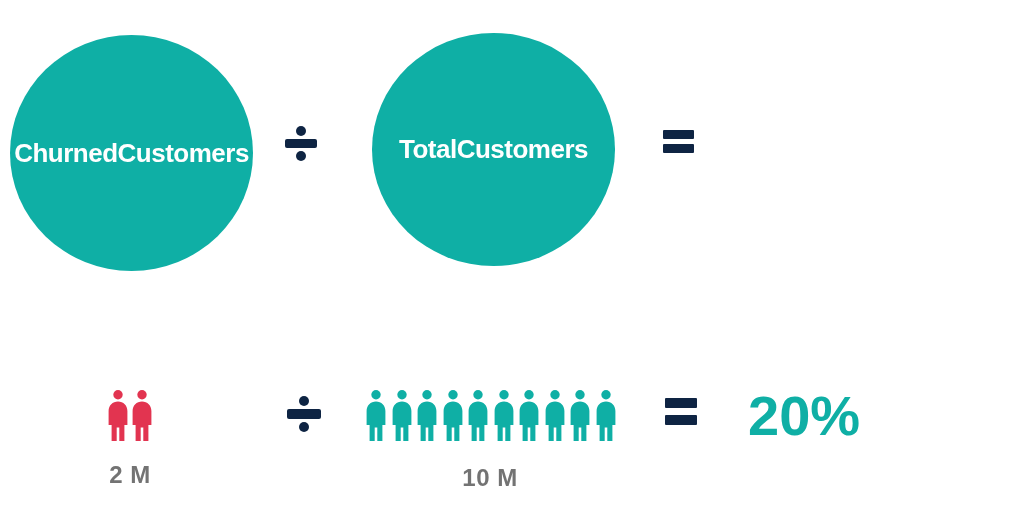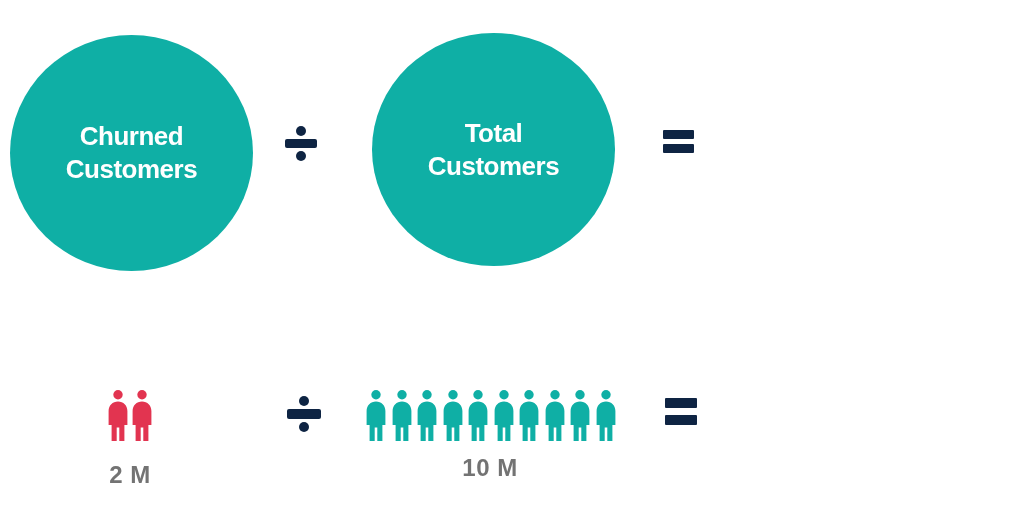--- a/index.html
+++ b/index.html
@@ -13,21 +13,20 @@
     font-family: "Liberation Sans", sans-serif;
     font-weight: bold;
   }
   .abs { position: absolute; }
 
   
   .circle {
     border-radius: 50%;
     background: #0FAFA5;
     display: flex;
-    flex-direction: column;
     align-items: center;
     justify-content: center;
     text-align: center;
     color: #ffffff;
     font-size: 26px;
     line-height: 33px;
     letter-spacing: -0.5px;
   }
   .circle.churned { left: 10px; top: 35px; width: 243px; height: 236px; }
   .circle.total   { left: 372px; top: 33px; width: 243px; height: 233px; text-align: right; }
@@ -81,21 +80,21 @@
 
   
   .count-label {
     color: #737373;
     font-size: 24px;
     text-align: center;
     letter-spacing: 0.5px;
     white-space: nowrap;
   }
   .count-label.churned { left: 95px;  top: 461px; width: 70px; }
-  .count-label.total   { left: 425px; top: 454px; width: 130px; }
+  .count-label.total   { left: 425px; top: 464px; width: 130px; }
 </style>
 </head>
 <body>
 
 <div id="scene">
 
   <div class="abs circle churned">
     <span>Churned</span>
     <span>Customers</span>
   </div>
@@ -179,14 +178,15 @@
       </svg>
     </div>
 
   <div class="abs count-label total">10 M</div>
 
   <div class="abs equals bottom">
     <span class="ebar"></span>
     <span class="ebar"></span>
   </div>
 
+  <div class="abs big-teal result-pct">20%</div>
 
 </div>
 
 </body></html>

